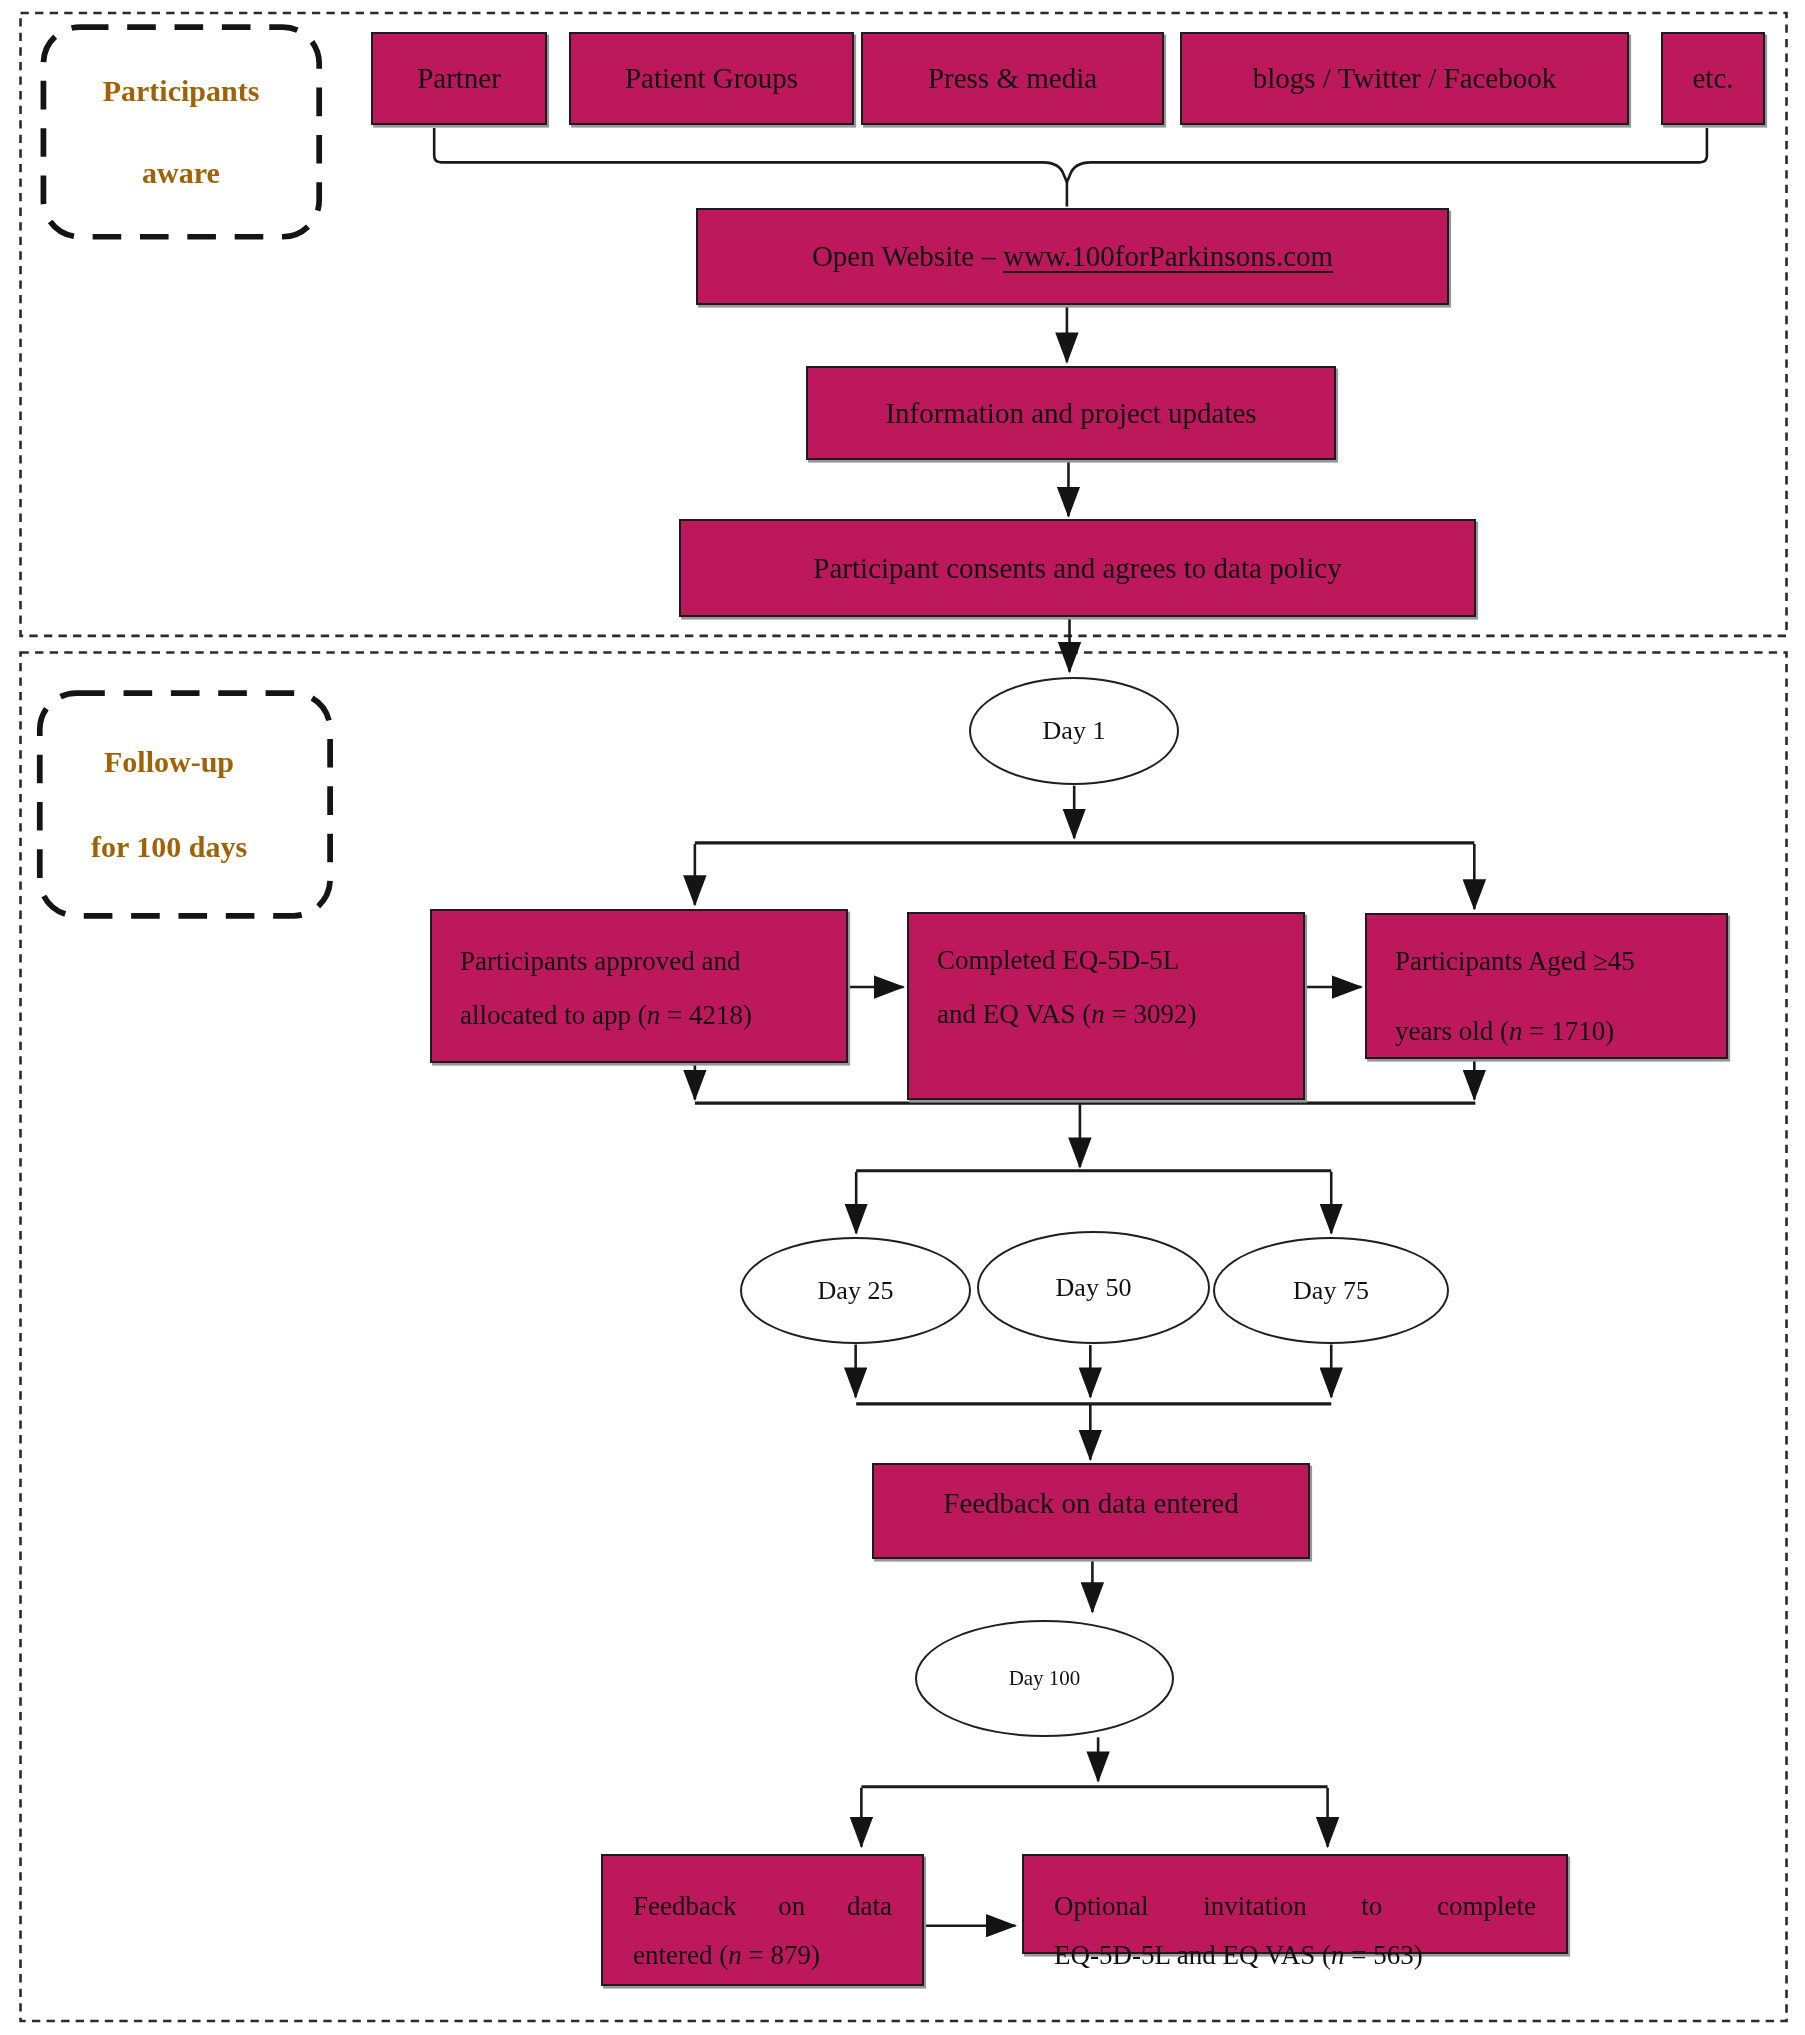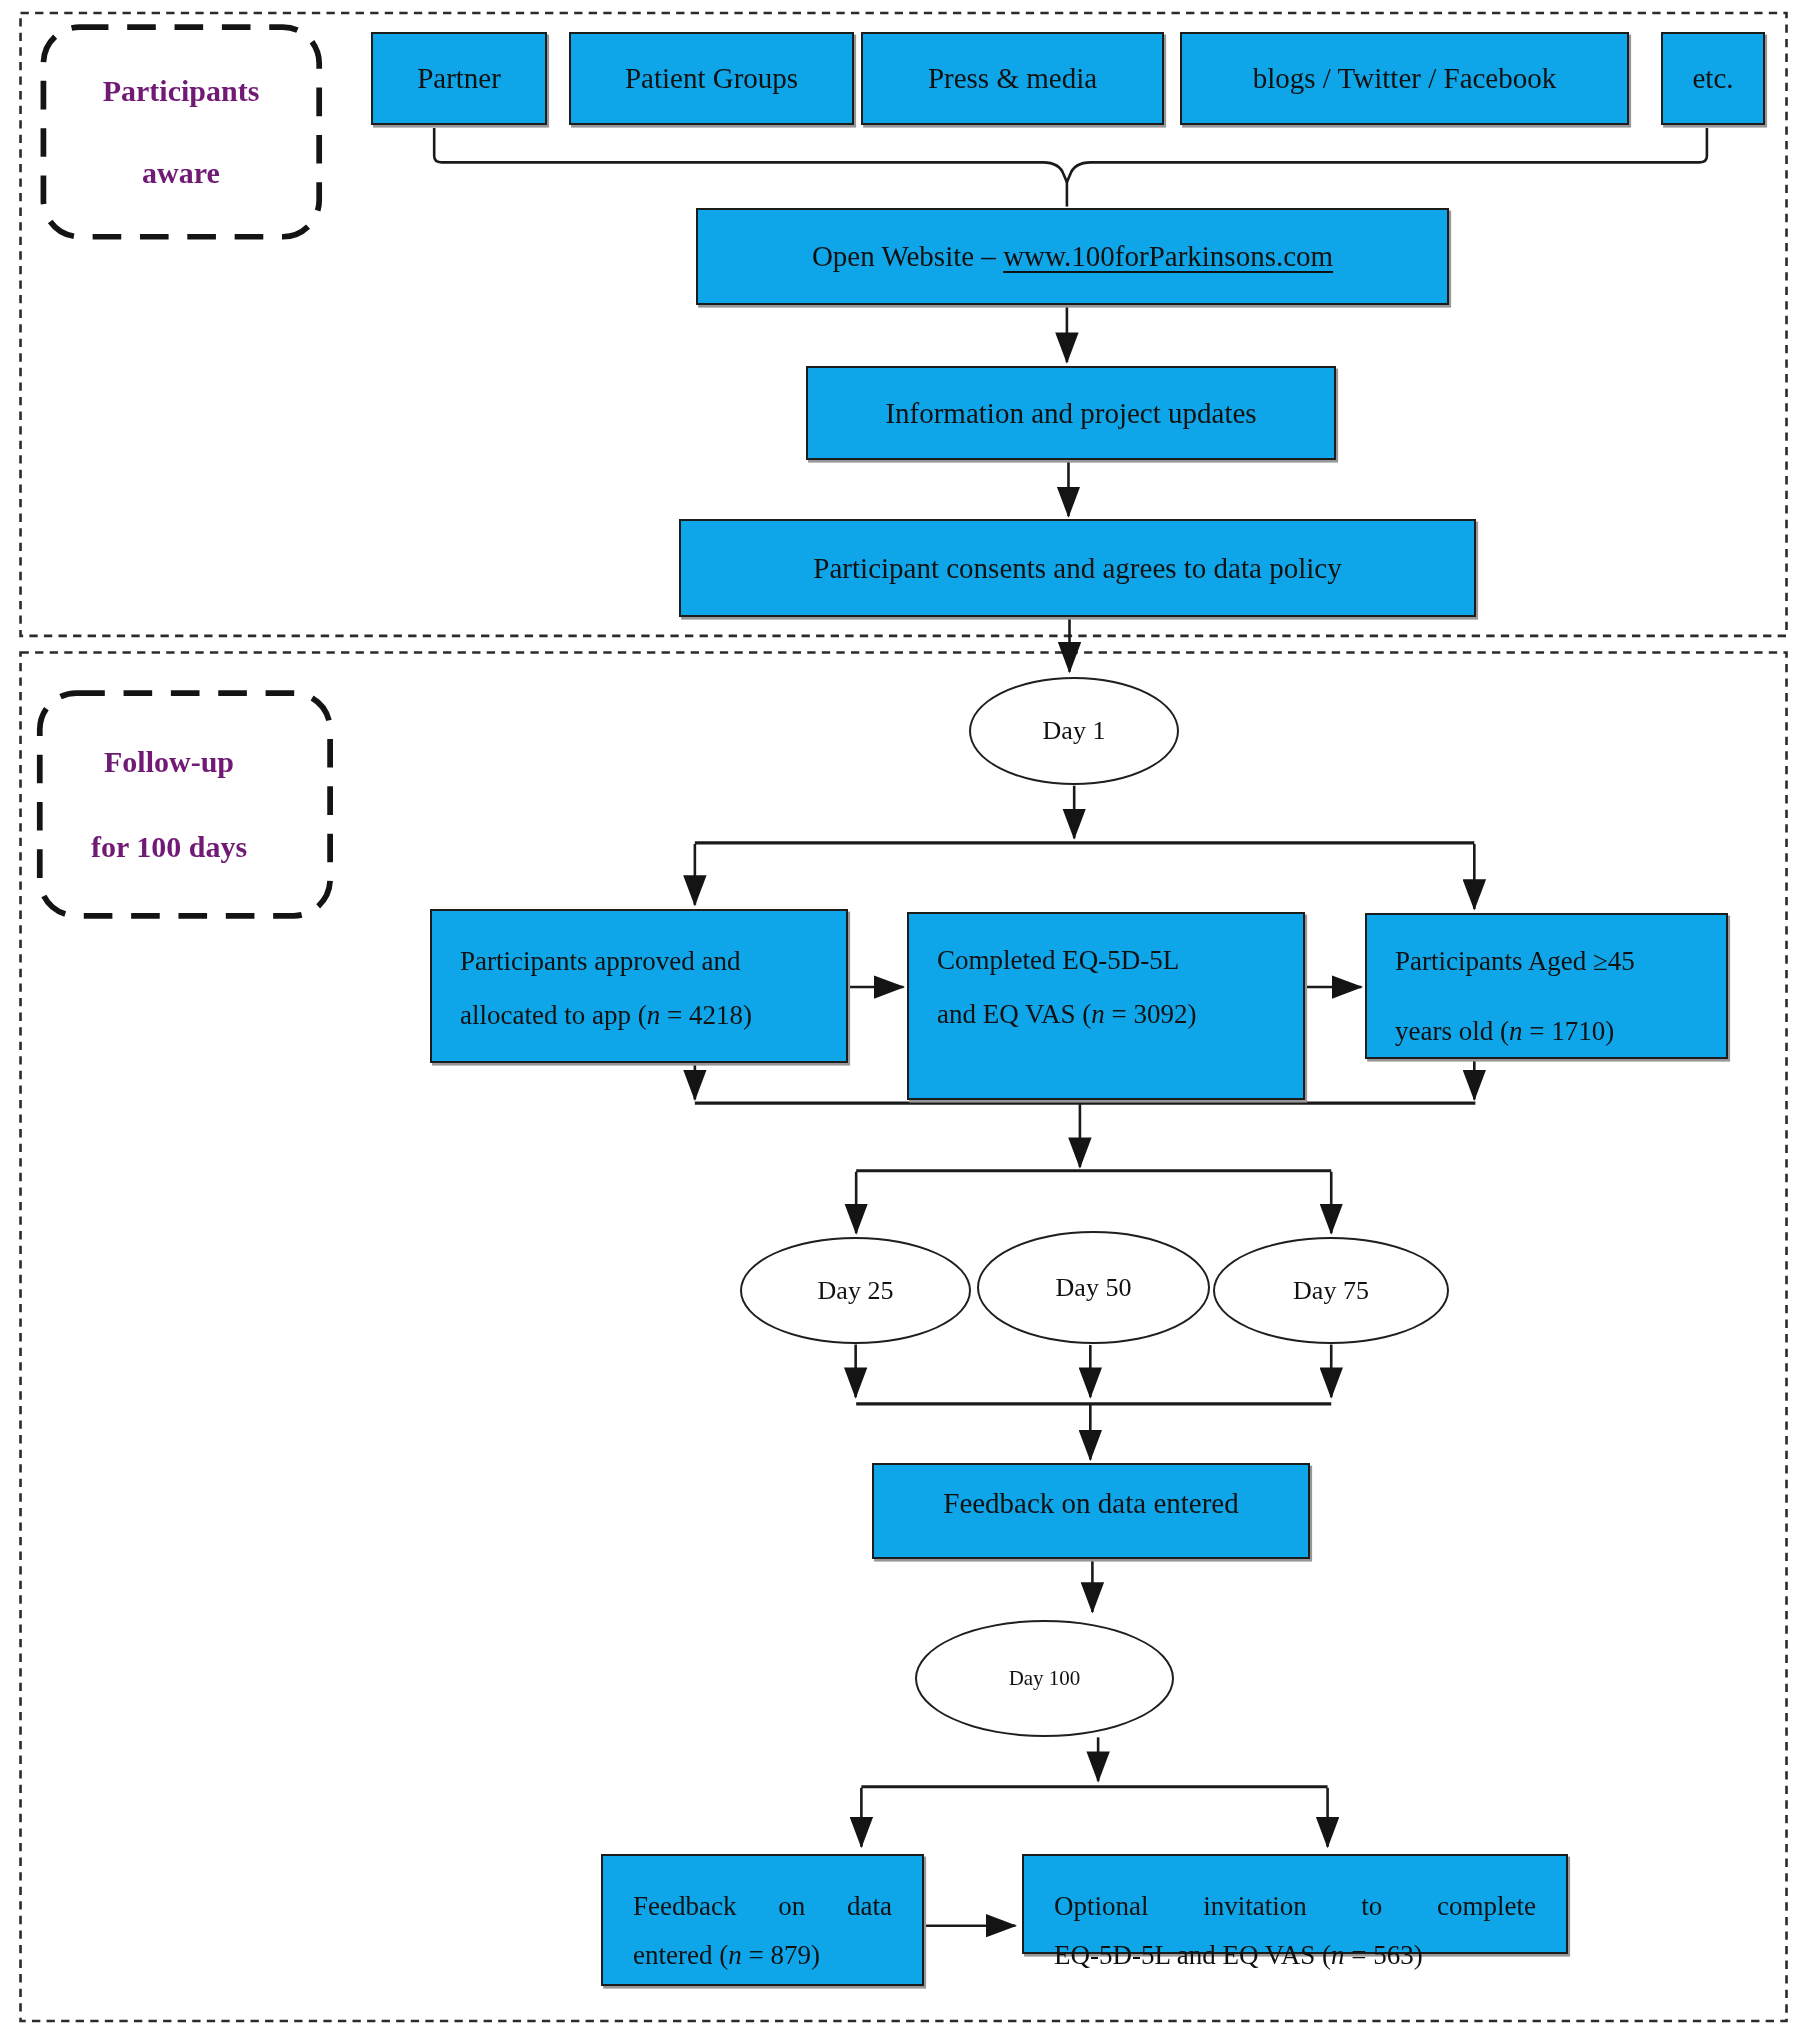--- a/index.html
+++ b/index.html
@@ -2,40 +2,40 @@
 <html style="font-size:8.3px"><head>
 <meta charset="utf-8">
 <style>
   html,body{margin:0;padding:0;background:#fff;}
   .canvas{
     position:relative;width:1806px;height:2035px;background:#ffffff;
     font-family:"Liberation Serif","DejaVu Serif",serif;color:#111;
   }
   svg.wires{position:absolute;left:0;top:0;width:1806px;height:2035px;}
   .node{
-    position:absolute;box-sizing:border-box;background:#0ea5e9;
+    position:absolute;box-sizing:border-box;background:#be185d;
     border:2.6px solid #1c1c1c;box-shadow:2.1px 2.6px 0 #979797;
     display:flex;align-items:center;justify-content:center;
     font-size:29px;text-align:center;line-height:1.25;
   }
   .node.multiline{
     flex-direction:column;align-items:flex-start;justify-content:flex-start;
     text-align:left;font-size:27px;line-height:2.0;padding:23px 28px;
   }
   .node.multiline.bpad{line-height:1.8;padding:26px 30px;}
   .ellipse{
     position:absolute;box-sizing:border-box;background:#fff;
     border:2.1px solid #1f1f1f;border-radius:50%;
     display:flex;align-items:center;justify-content:center;
     font-size:26px;
   }
   .label-box{
     position:absolute;box-sizing:border-box;
     display:flex;flex-direction:column;justify-content:space-evenly;align-items:center;
-    font-weight:700;font-size:30px;color:#701a75;text-align:center;
+    font-weight:700;font-size:30px;color:#a16207;text-align:center;
   }
   .urlline{text-decoration:underline;text-decoration-thickness:2.1px;text-underline-offset:4.7px;}
   .nvar{font-style:italic;}
   .jline{width:100%;text-align:justify;text-align-last:justify;}
   .lh{white-space:nowrap;}
 </style>
 </head>
 <body>
 
 <div class="canvas">

